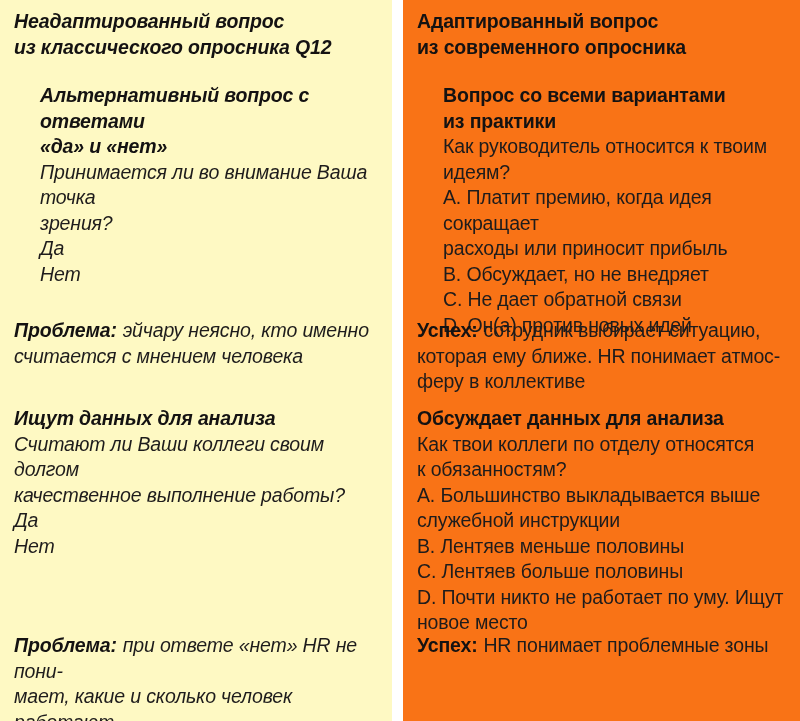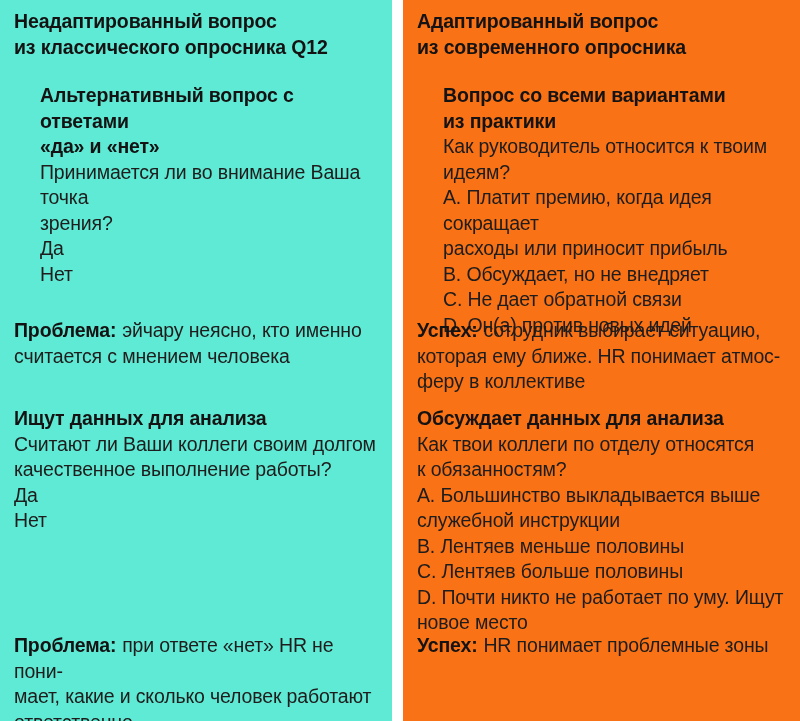--- a/index.html
+++ b/index.html
@@ -44,21 +44,21 @@
     letter-spacing: -0.15px;
   }
   .bold { font-weight: 700; color: #141212; }
   .note-label { font-weight: 700; color: #141212; margin-right: 0.3em; }
 </style>
 </head>
 <body style="color: rgb(30, 28, 28);">
 
 <div class="table">
 
-  <div class="col left" style="background: #5eead4;">
+  <div class="col left" style="background: #fef9c3; font-style: italic;">
     <div class="cell r1">
       <p class="bold">Неадаптированный вопрос
 из классического опросника Q12</p>
     </div>
     <div class="cell r2">
       <p class="bold">Альтернативный вопрос с ответами
 «да» и «нет»</p>
       <p>Принимается ли во внимание Ваша точка
 зрения?
 Да

